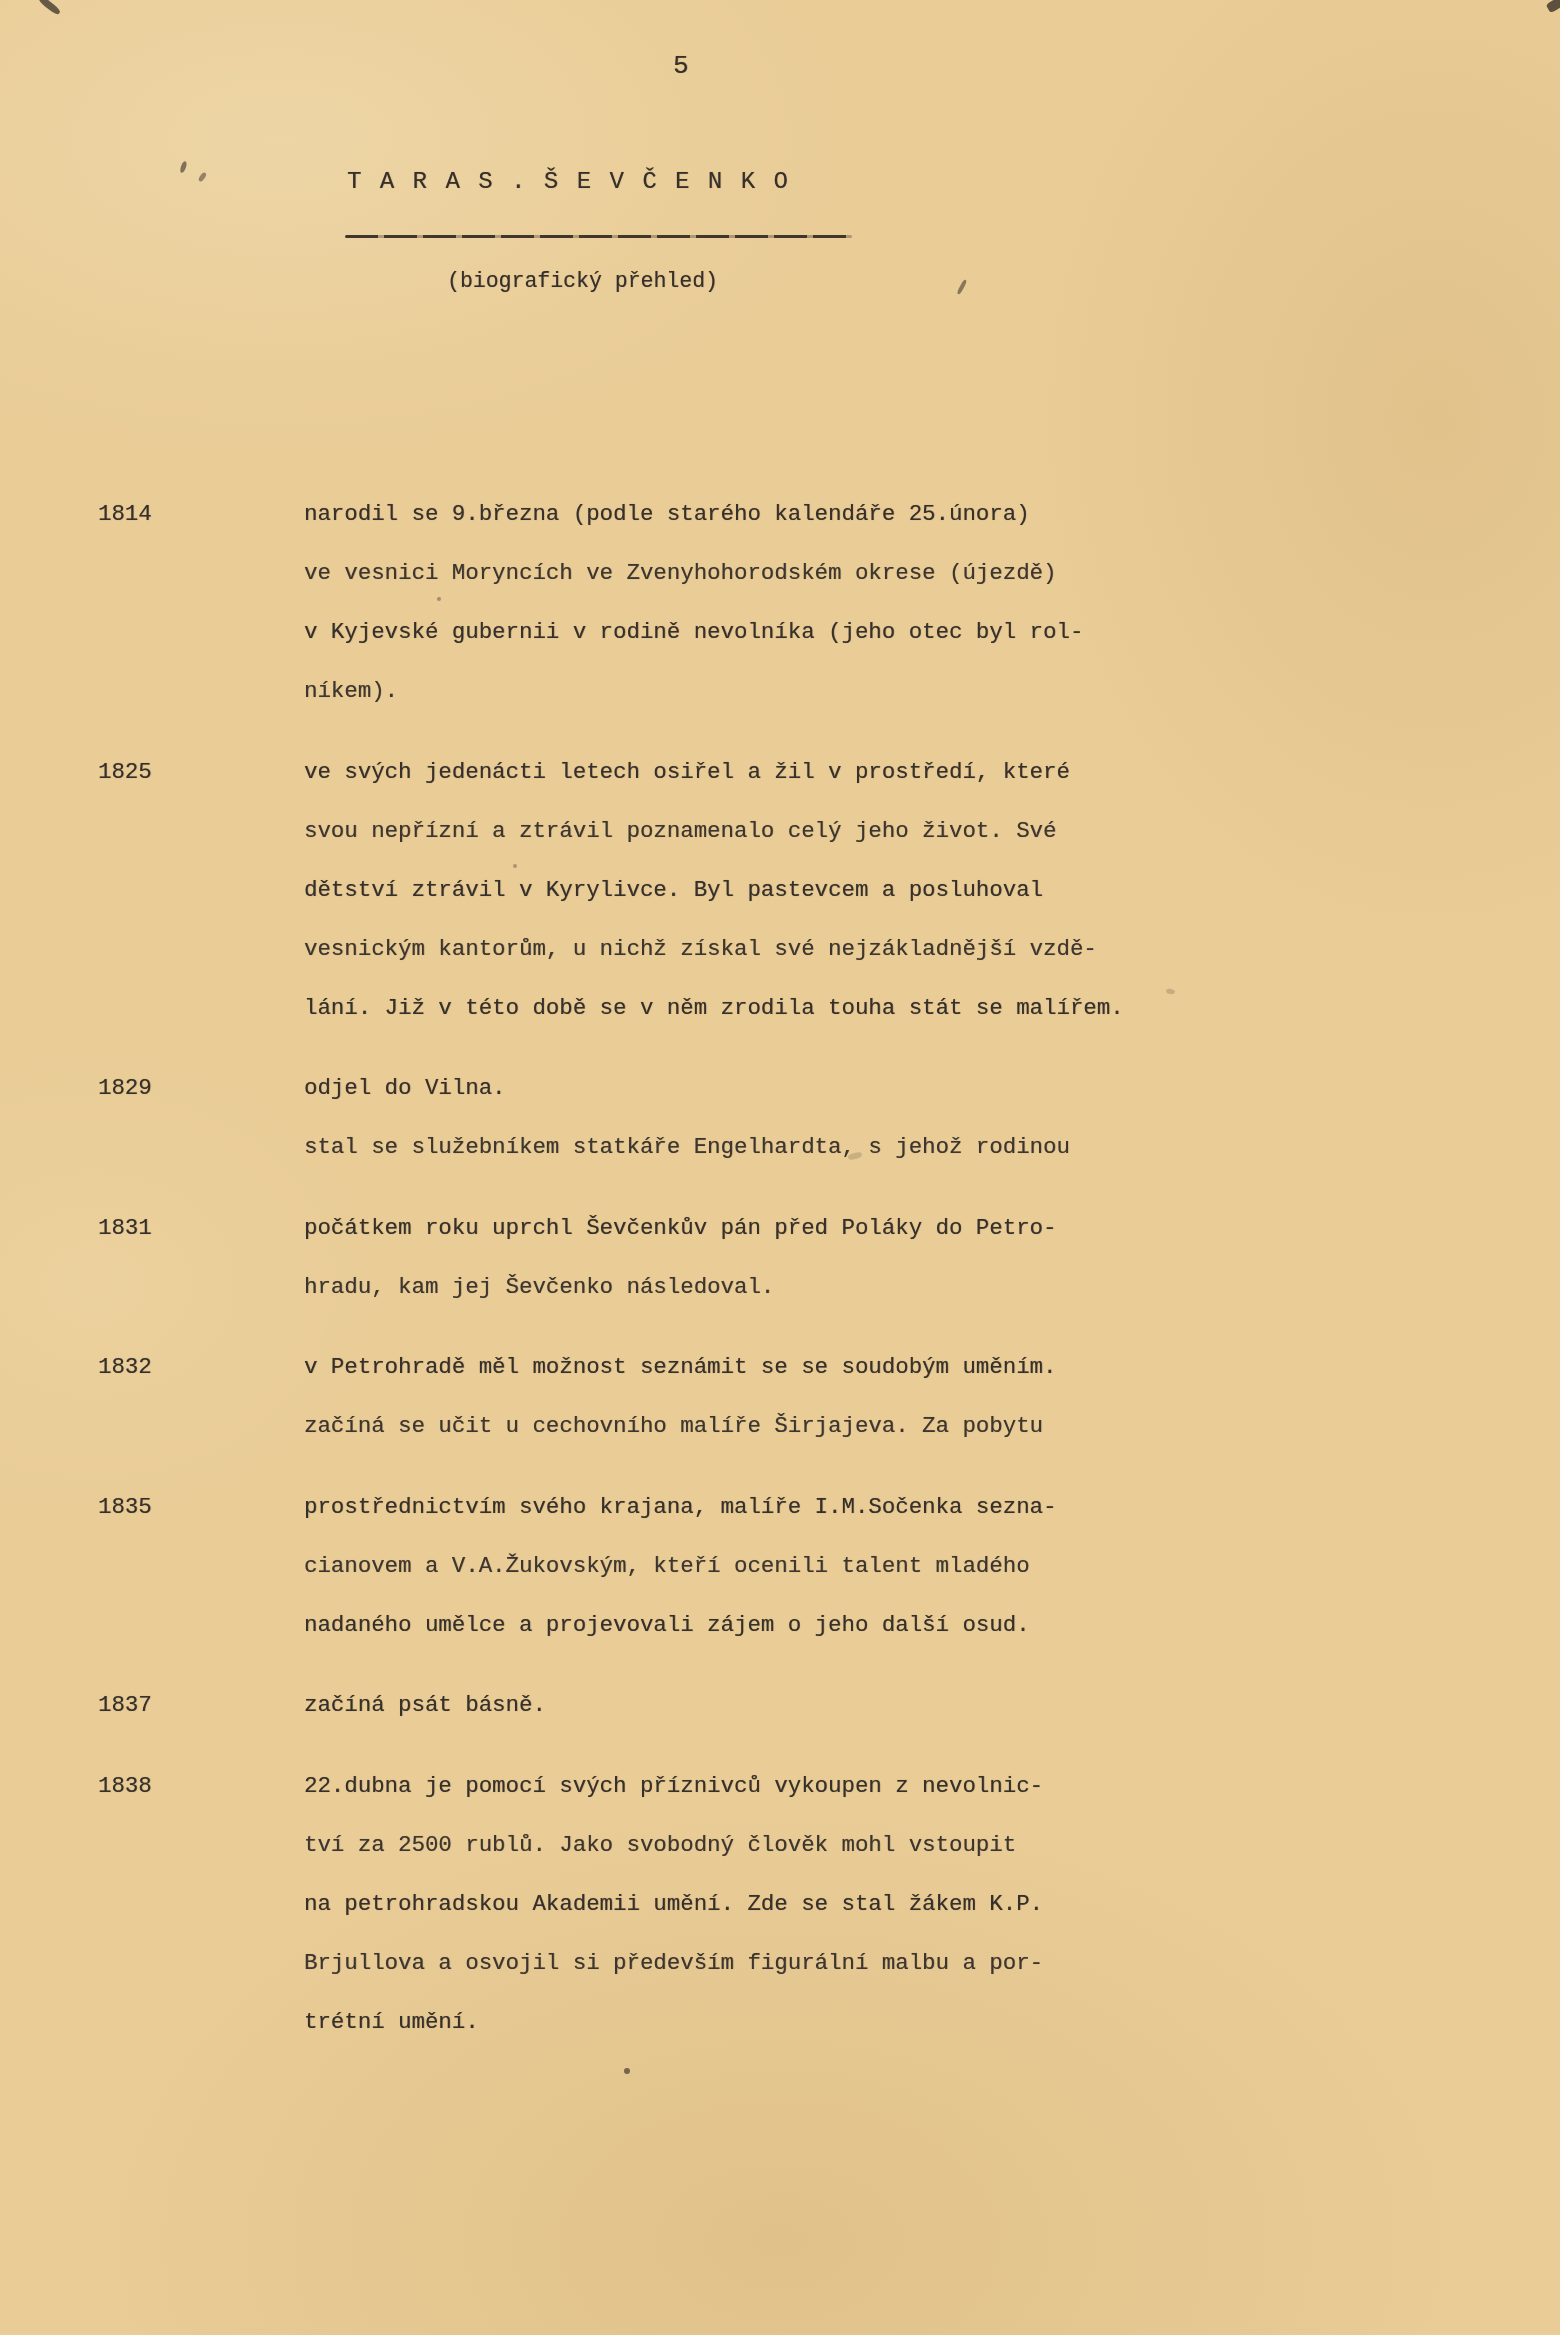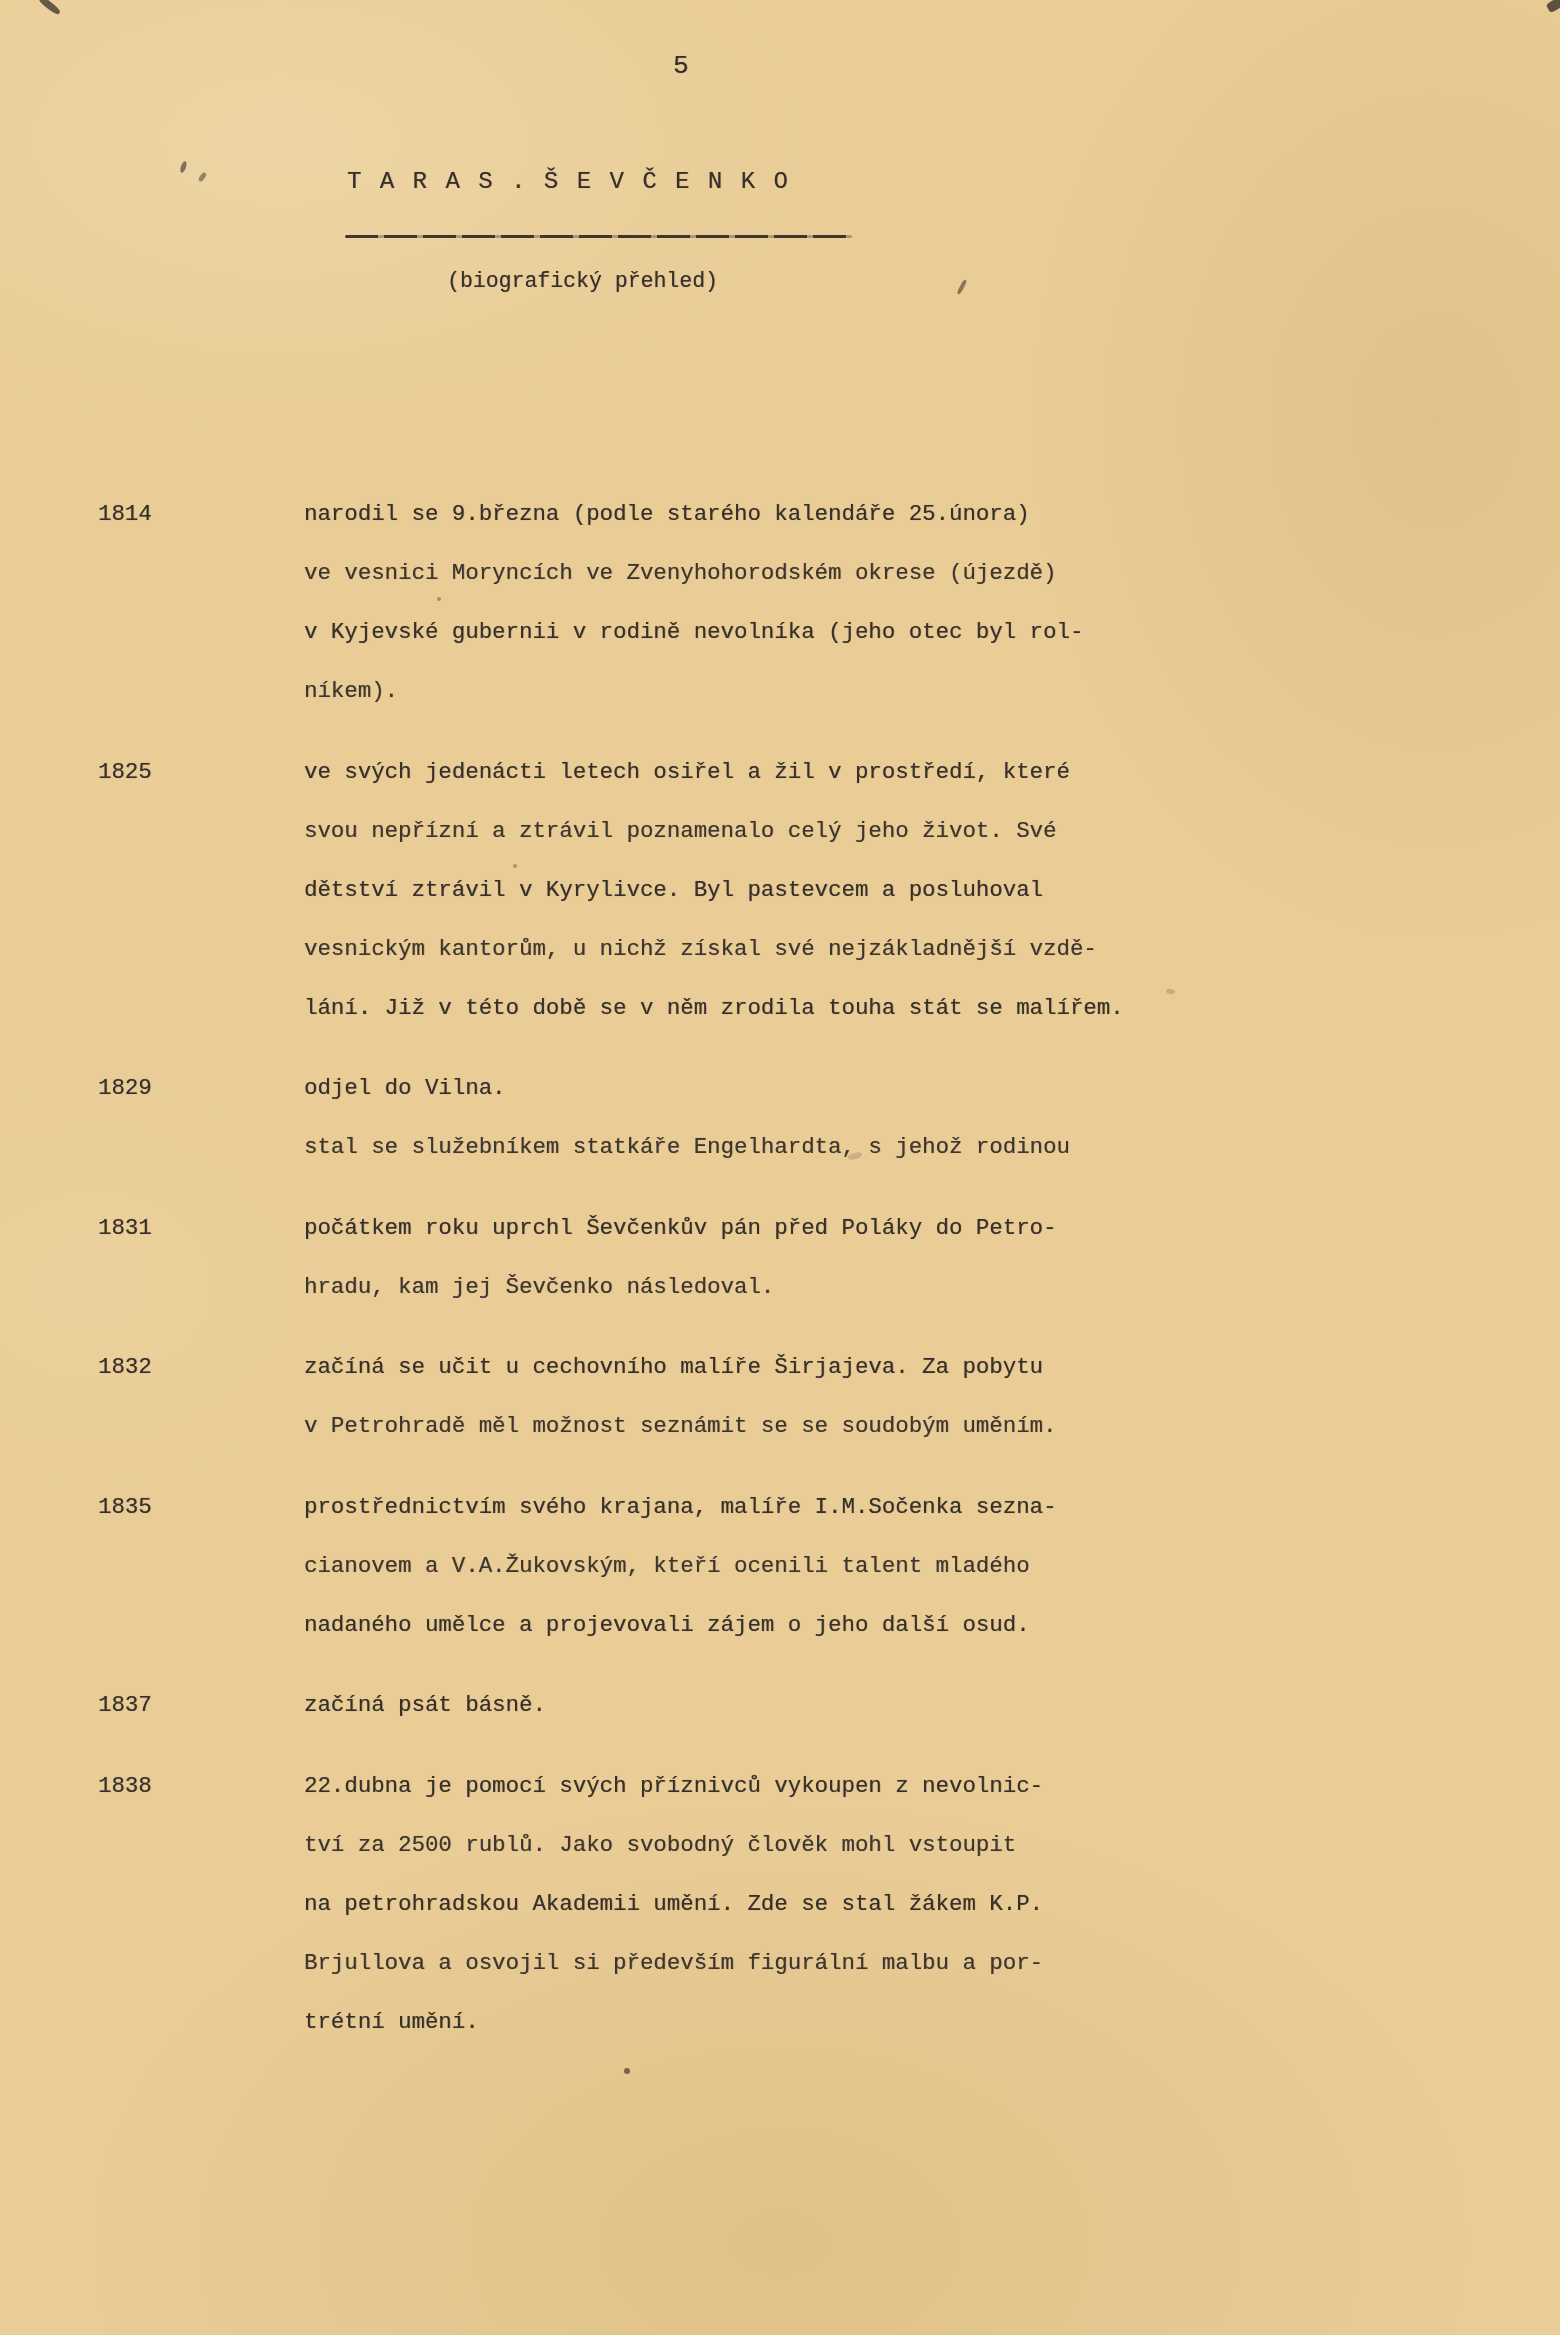--- a/index.html
+++ b/index.html
@@ -165,22 +165,22 @@
     <div class="entry-year ink">1831</div>
     <div class="entry-text ink">
           <div class="line">počátkem roku uprchl Ševčenkův pán před Poláky do Petro-</div>
           <div class="line">hradu, kam jej Ševčenko následoval.</div>
         </div>
   </div>
 
   <div class="entry">
     <div class="entry-year ink">1832</div>
     <div class="entry-text ink">
+          <div class="line">v Petrohradě měl možnost seznámit se se soudobým uměním.</div>
           <div class="line">začíná se učit u cechovního malíře Širjajeva. Za pobytu</div>
-          <div class="line">v Petrohradě měl možnost seznámit se se soudobým uměním.</div>
         </div>
   </div>
 
   <div class="entry">
     <div class="entry-year ink">1835</div>
     <div class="entry-text ink">
           <div class="line">prostřednictvím svého krajana, malíře I.M.Sočenka sezna-</div>
           <div class="line">cianovem a V.A.Žukovským, kteří ocenili talent mladého</div>
           <div class="line">nadaného umělce a projevovali zájem o jeho další osud.</div>
         </div>

